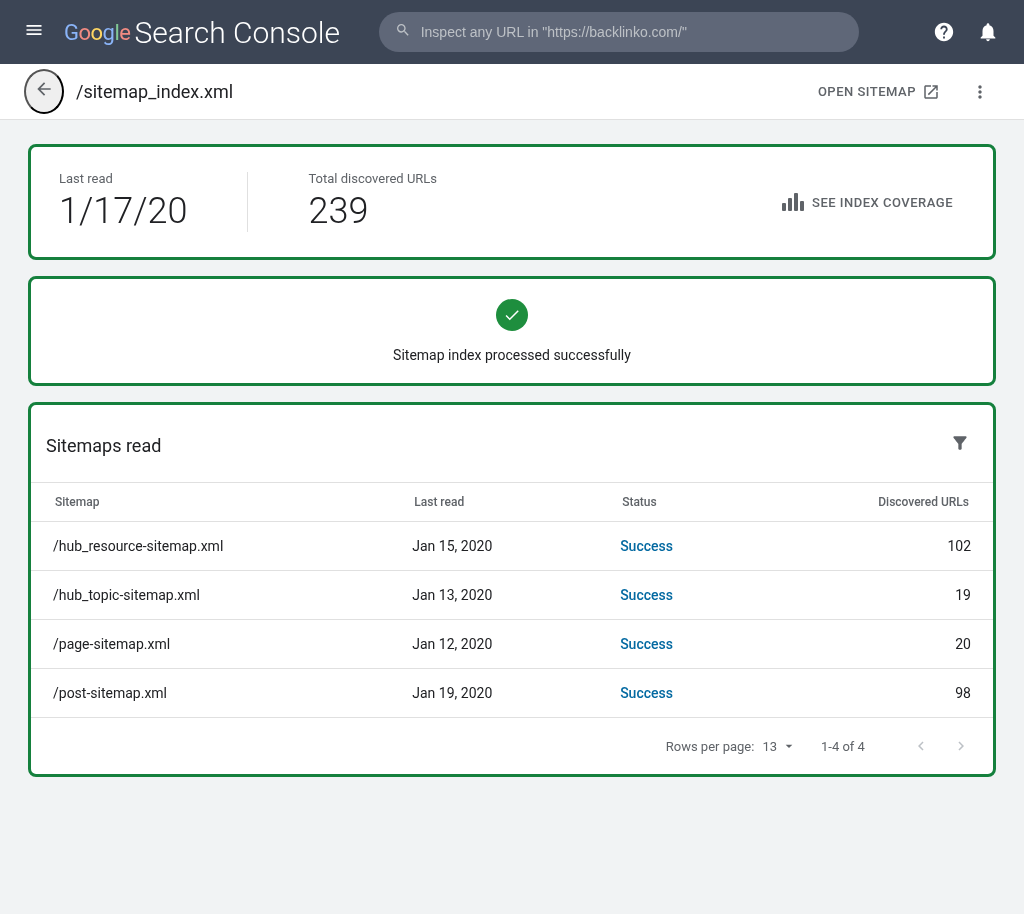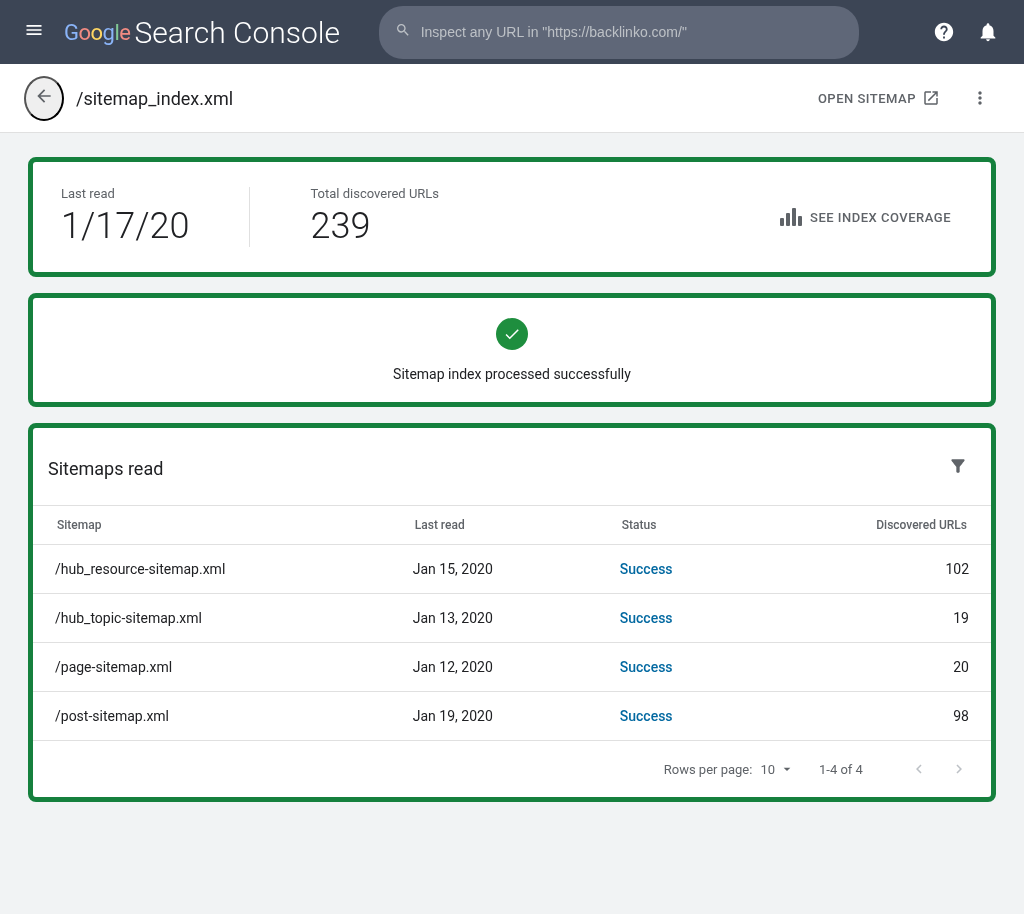--- a/index.html
+++ b/index.html
@@ -48,21 +48,21 @@
     }
     .nav-search {
       flex: 1;
       max-width: 480px;
       margin: 0 auto;
       background: #5f6778;
       border-radius: 24px;
       display: flex;
       align-items: center;
       padding: 0 16px;
-      height: 53px;
+      height: 40px;
       gap: 10px;
     }
     .nav-search-icon {
       color: #ccc;
       font-size: 16px;
     }
     .nav-search input {
       background: transparent;
       border: none;
       outline: none;
@@ -87,21 +87,21 @@
       align-items: center;
       justify-content: center;
       color: #fff;
       font-size: 20px;
       cursor: pointer;
     }
 
     
     .breadcrumb-bar {
       background: #fff;
-      height: 69px;
+      height: 56px;
       display: flex;
       align-items: center;
       padding: 0 24px;
       border-bottom: 1px solid #e0e0e0;
       gap: 12px;
     }
     .back-btn {
       font-size: 20px;
       color: #5f6368;
       cursor: pointer;
@@ -149,21 +149,21 @@
       padding: 24px 28px;
       display: flex;
       flex-direction: column;
       gap: 16px;
     }
 
     
     .card {
       background: #fff;
       border-radius: 8px;
-      border: 5px solid #15803d;
+      border: 3px solid #15803d;
     }
 
     
     .stats-card {
       padding: 24px 28px;
       display: flex;
       align-items: center;
       gap: 60px;
     }
     .stat-item {
@@ -476,21 +476,21 @@
       <td><span class="status-success">Success</span></td>
       <td class="right">98</td>
     </tr>
         </tbody>
     </table>
 
     <div class="pagination">
       <div class="rows-per-page">
         <span>Rows per page:</span>
         <div class="rows-select">
-          <span>10</span>
+          <span>13</span>
           <svg width="16" height="16" viewBox="0 0 24 24" fill="#5f6368">
             <path d="M7 10l5 5 5-5z"></path>
           </svg>
         </div>
       </div>
       <span class="page-info">1-4 of 4</span>
       <div class="page-nav">
         <div class="page-nav-btn disabled">
           <svg width="18" height="18" viewBox="0 0 24 24" fill="#bdc1c6">
             <path d="M15.41 7.41L14 6l-6 6 6 6 1.41-1.41L10.83 12z"></path>

